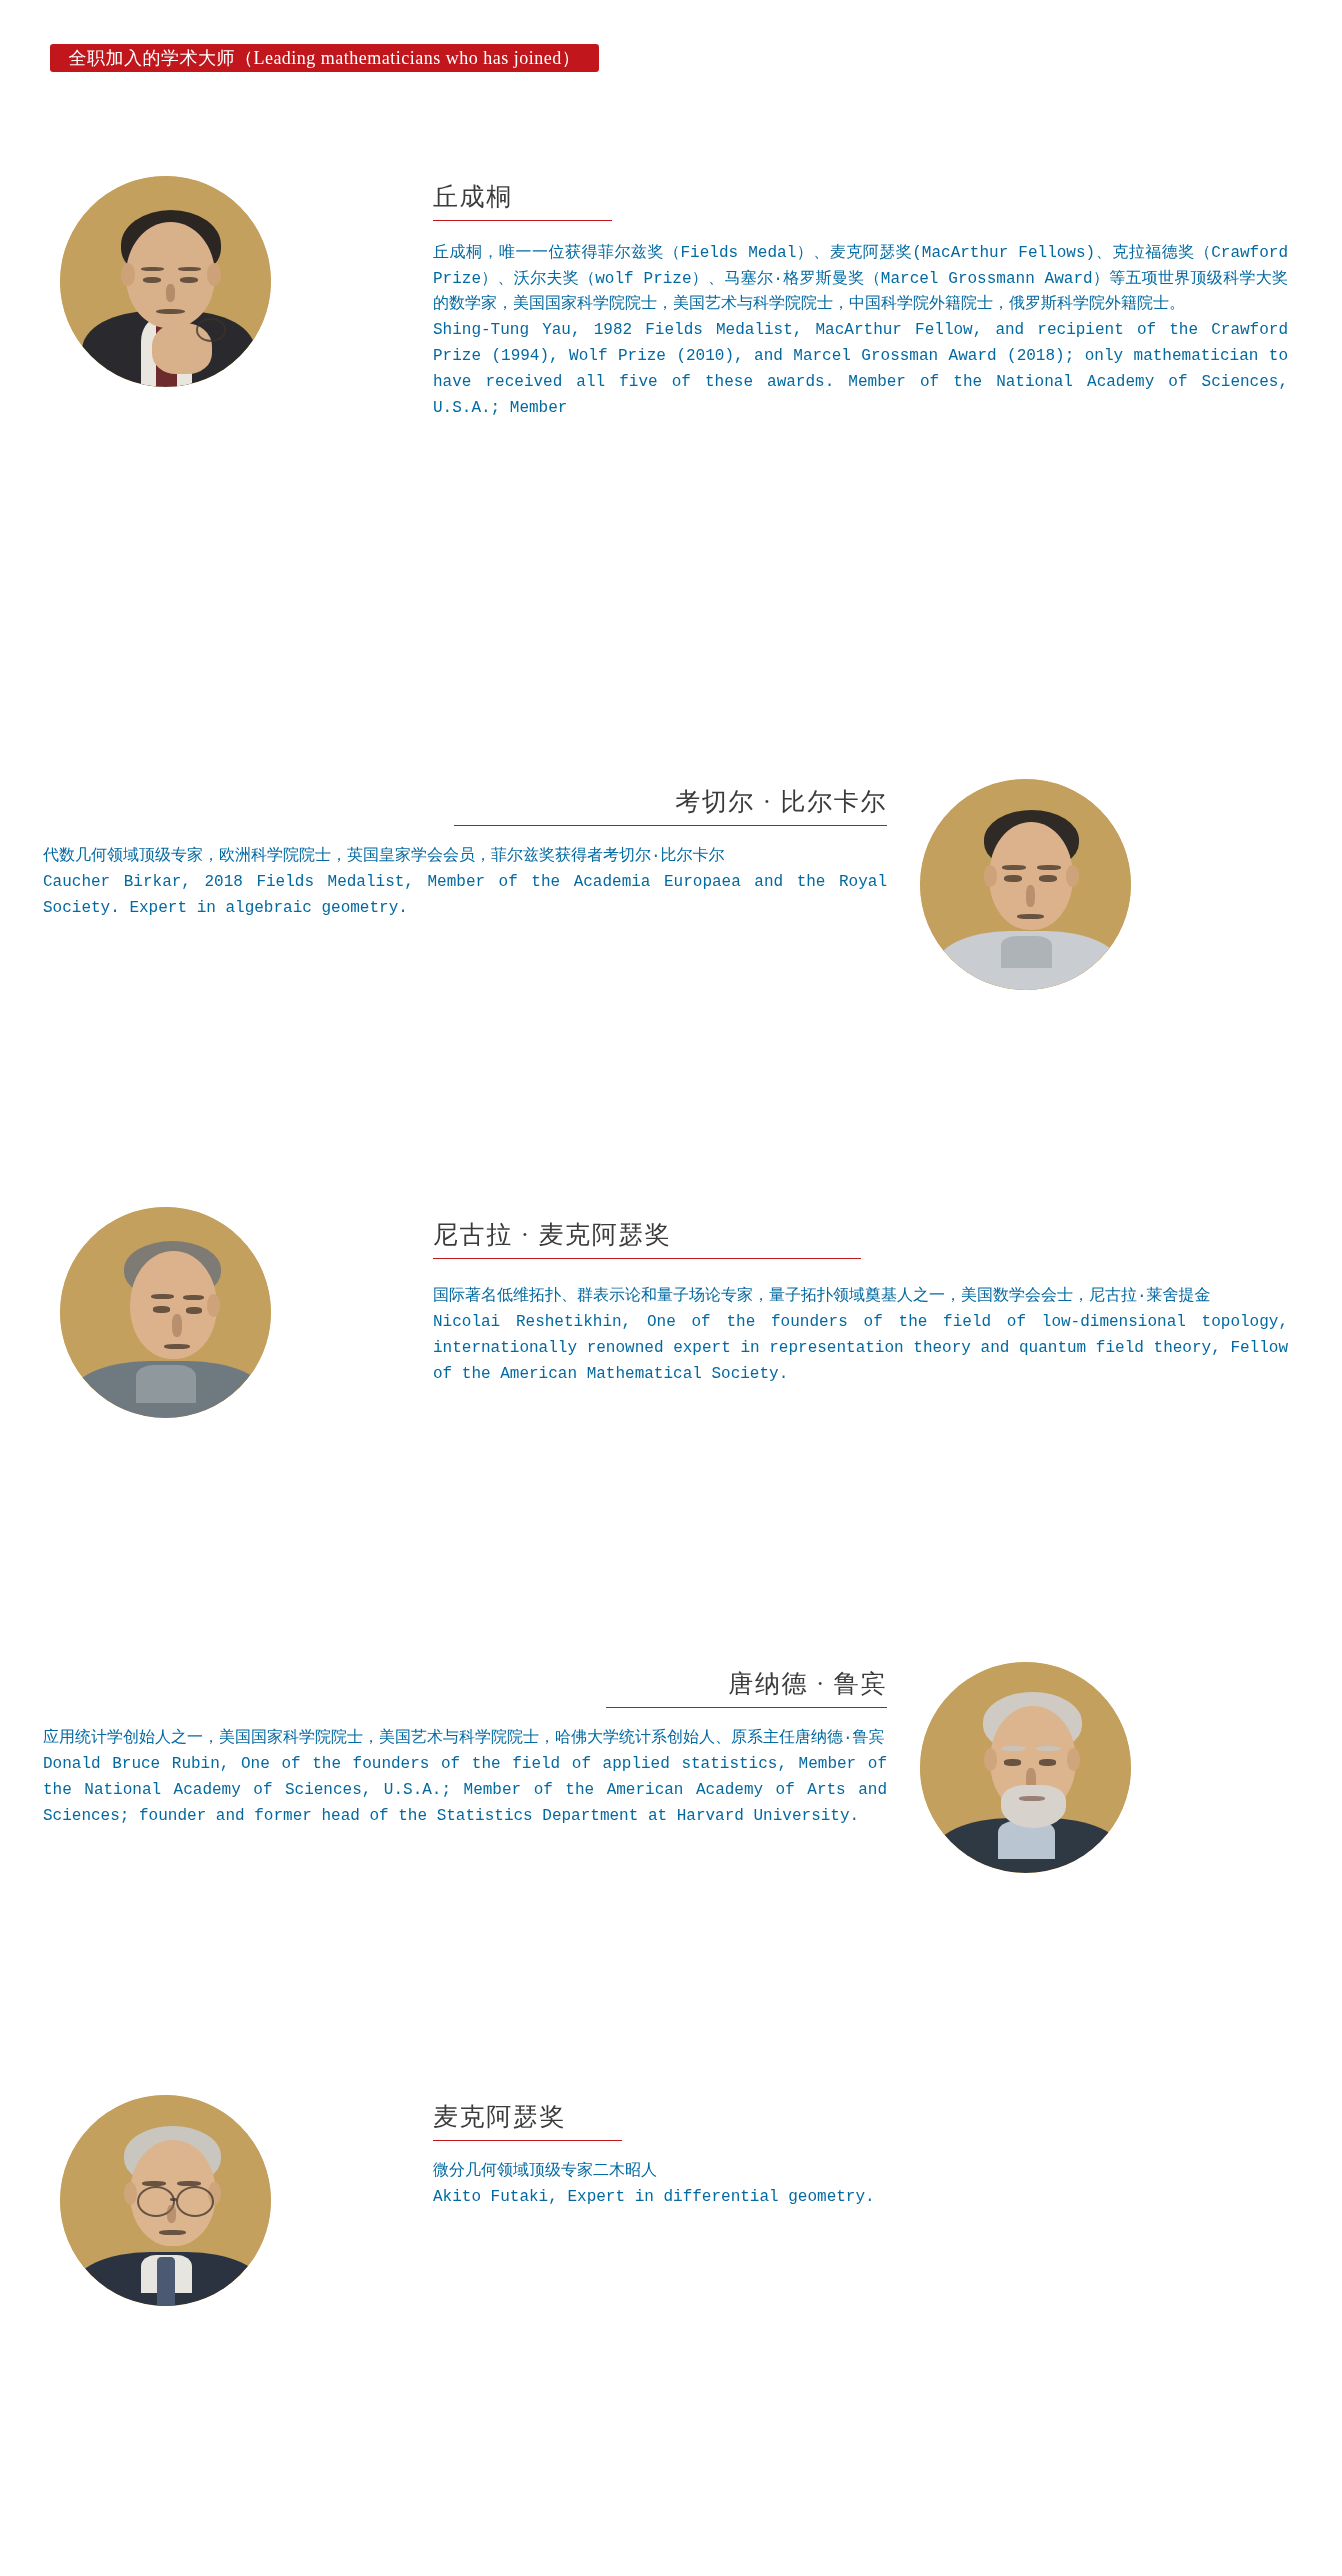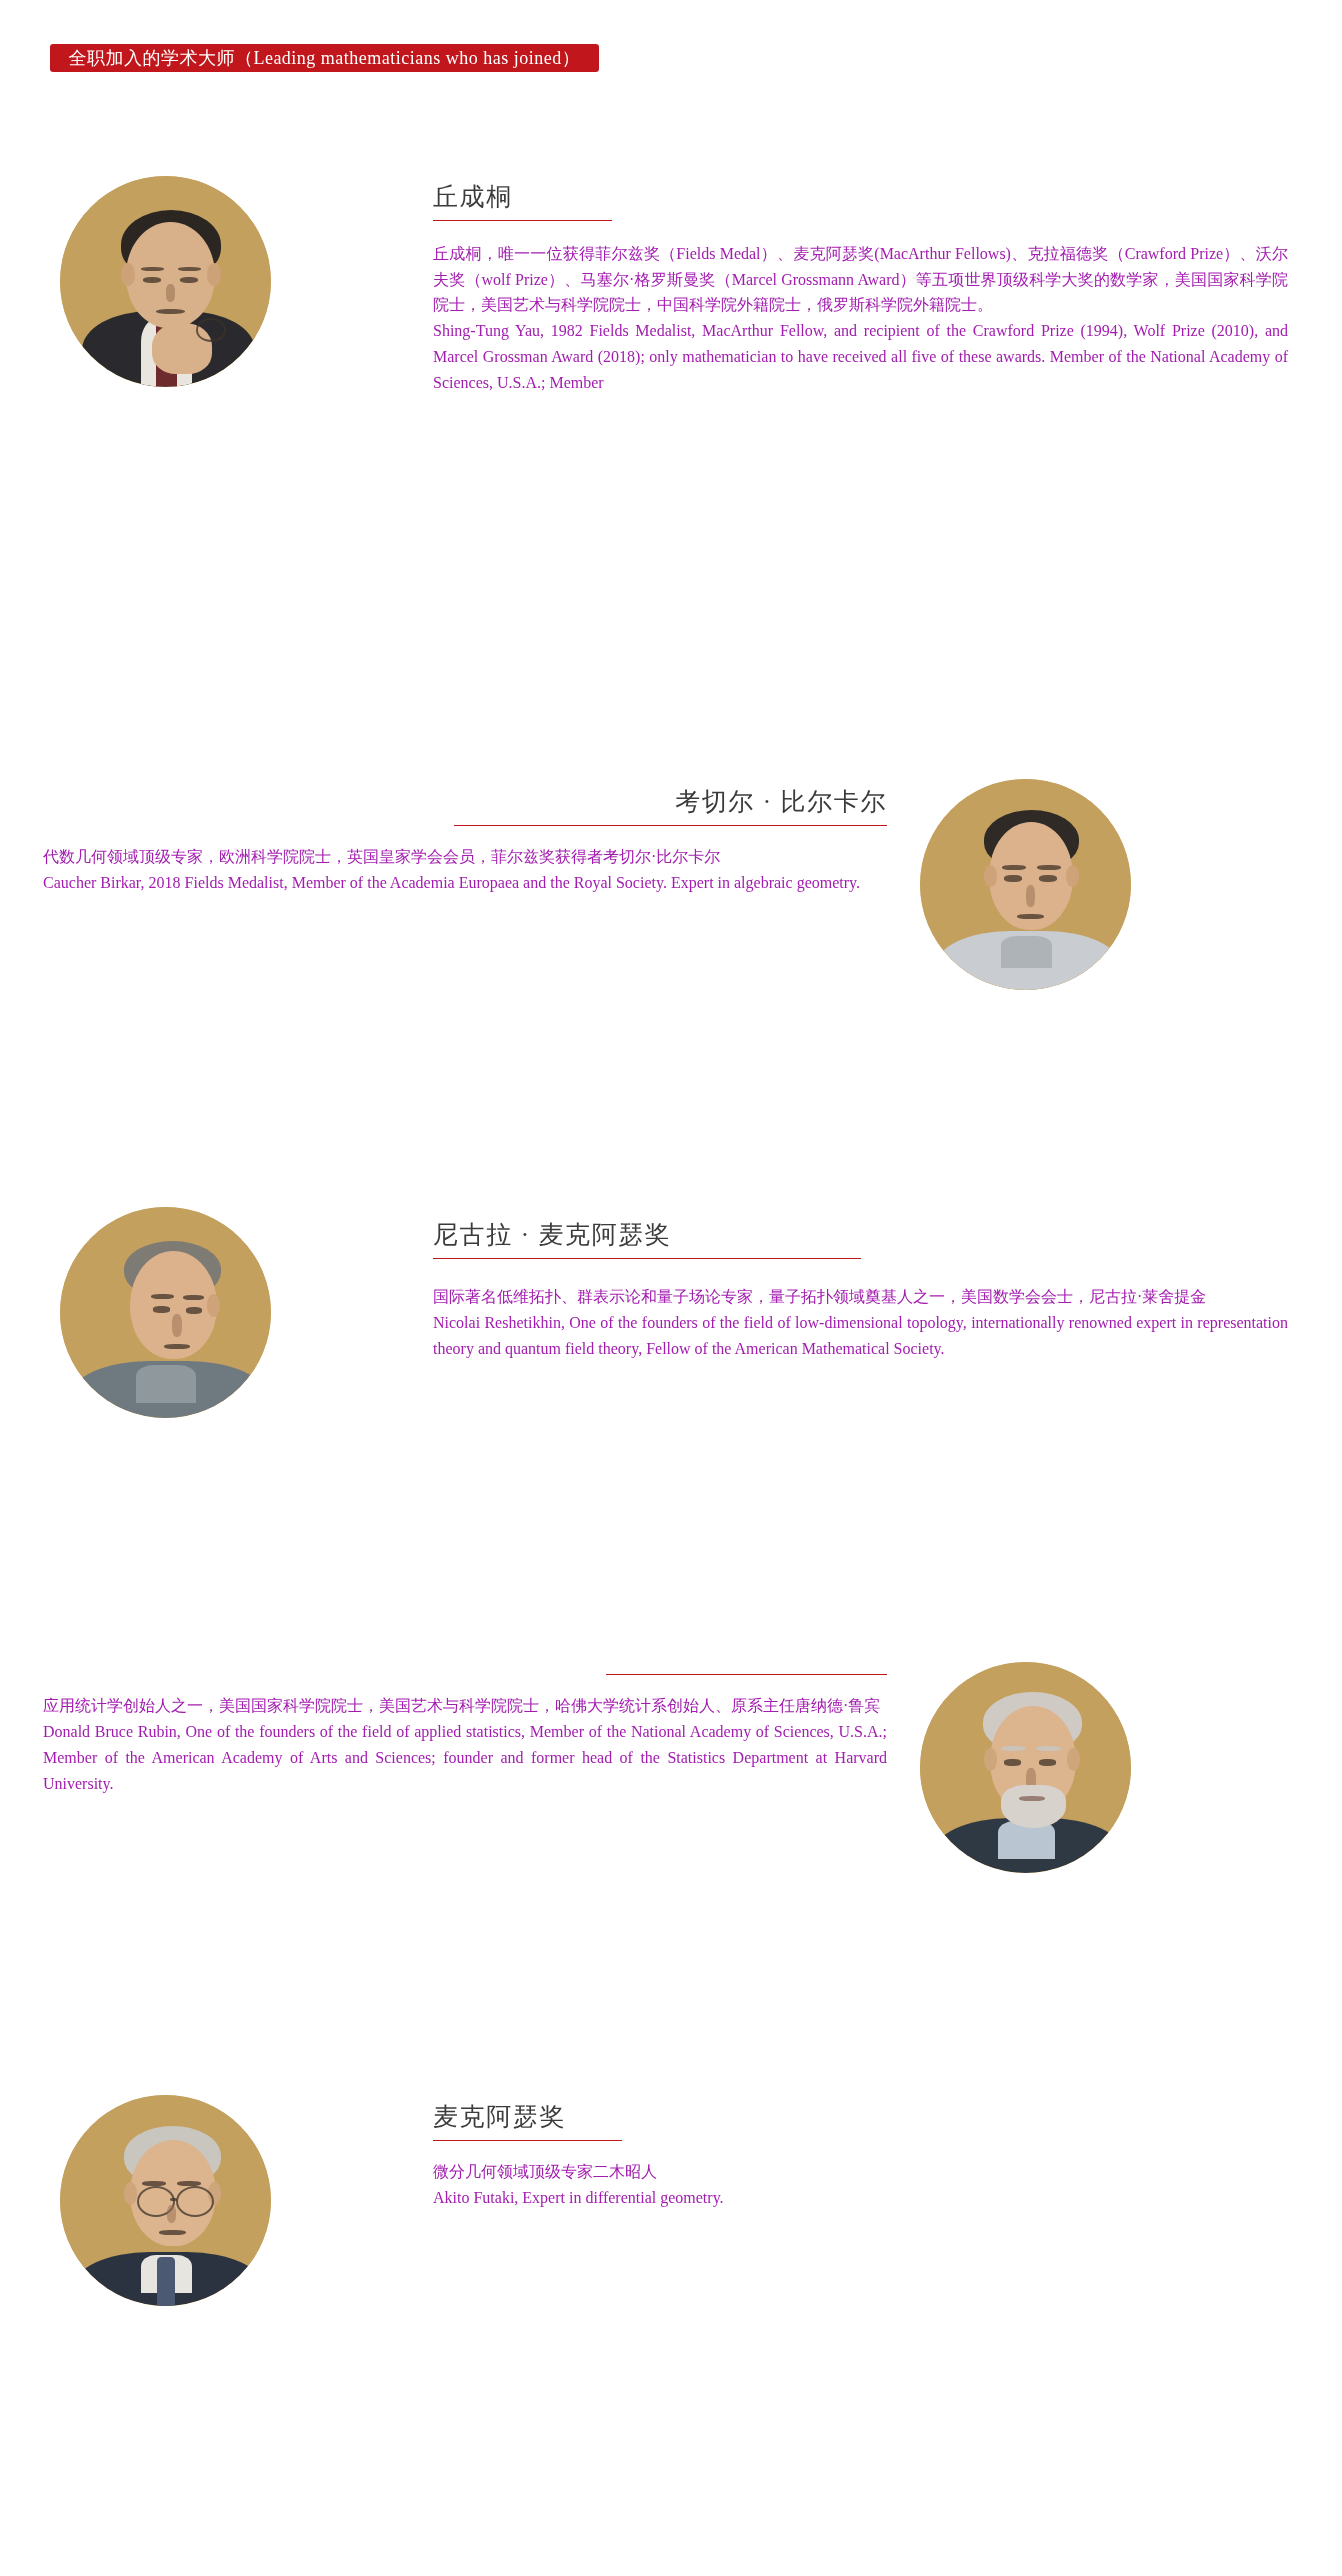--- a/index.html
+++ b/index.html
@@ -103,24 +103,24 @@
     height: 1.6px;
     background: #c1171c;
     margin-top: 6.5px;
   }
   .name-right { text-align: right; }
   .name-left { text-align: left; }
 
   .pbio {
     font-size: 16px;
     line-height: 1.62;
-    color: #a21caf;
+    color: #0369a1;
     text-align: justify;
     text-justify: inter-word;
-    font-family: Liberation Serif, serif;
+    font-family: Liberation Mono, monospace;
   }
   .pbio .cn { display: block; }
   .pbio .en { display: block; }
 </style>
 </head>
 <body>
 
 <div class="page">
 
   <div class="banner">
@@ -245,20 +245,21 @@
         <div class="eye" style="left:119px; top:97px; width:17.3px; height:6.5px;"></div>
         <div class="nose" style="left:106px; top:106px; width:9.7px; height:23px; background:rgba(150,110,80,.5);"></div>
 
         <div class="head" style="left:81px; top:123px; width:65px; height:43px; background:#d7d3cc; border-radius:40% 40% 55% 55%;"></div>
         <div class="mouth" style="left:99px; top:134px; width:26px; height:4.9px; background:rgba(120,80,70,.65);"></div>
       </div>
     </div>
 
     <div class="ptext" style="left:43px; top:1667px; width:844px;">
       <div class="name-right">
+        <div class="pname">唐纳德 · 鲁宾</div>
         <div class="pname-rule" style="width:281px; margin-left:auto;"></div>
       </div>
       <div class="pbio" style="margin-top:18.4px;">
         <span class="cn">应用统计学创始人之一，美国国家科学院院士，美国艺术与科学院院士，哈佛大学统计系创始人、原系主任唐纳德·鲁宾</span>
         <span class="en">Donald Bruce Rubin, One of the founders of the field of applied statistics, Member of the National Academy of Sciences, U.S.A.; Member of the American Academy of Arts and Sciences; founder and former head of the Statistics Department at Harvard University.</span>
       </div>
     </div>
   </div>
 
   <div class="person">

